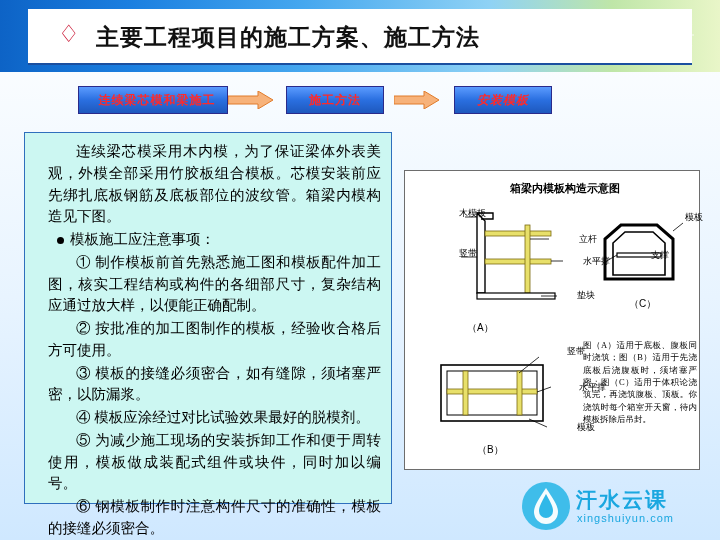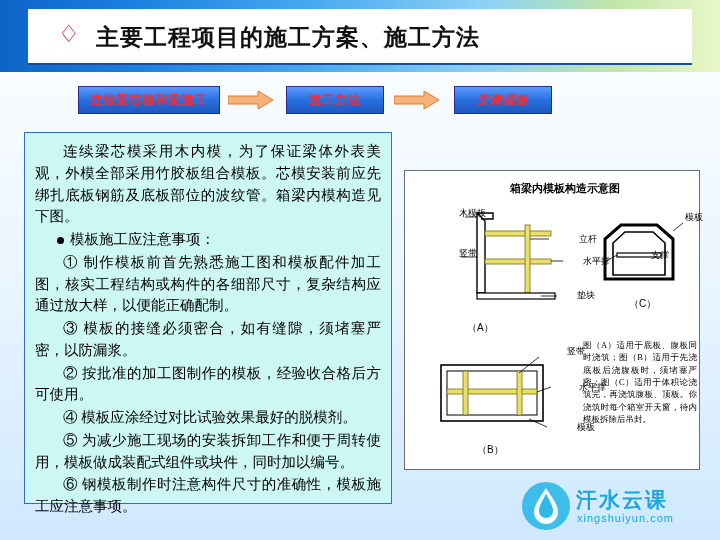--- a/index.html
+++ b/index.html
@@ -70,21 +70,21 @@
     height: 26px;
     border: 1px solid #2a2a8a;
     background: linear-gradient(to bottom, #5b9bff 0%, #2a6fe0 50%, #1e58bd 100%);
     color: #ff2a2a;
     font-size: 12px;
     font-weight: bold;
     line-height: 26px;
     text-align: center;
     letter-spacing: 1px;
   }
-  .fb1 { left: 42px; width: 140px; }
+  .fb1 { left: 42px; width: 140px; padding-left: 8px; }
   .fb2 { left: 250px; width: 96px; }
   .fb3 { left: 418px; width: 96px; font-style: italic; }
   .arrow {
     position: absolute;
     top: 5px;
     width: 46px; height: 18px;
   }
   .ar1 { left: 192px; }
   .ar2 { left: 358px; }
   
@@ -98,21 +98,21 @@
     padding: 8px 10px 6px 10px;
   }
   .tp-para {
     font-size: 14.5px;
     line-height: 1.5;
     color: #000000;
     text-align: justify;
     margin: 0 0 1px 0;
     font-family: "Liberation Serif", "DejaVu Serif", serif;
   }
-  .tp-indent { text-indent: 28px; }
+  .tp-indent { text-indent: 28px; margin-left: 13px; }
   .tp-bullet {
     display: flex;
     align-items: flex-start;
     margin: 1px 0 0 0;
   }
   .tp-dot {
     display: inline-block;
     width: 7px; height: 7px;
     border-radius: 50%;
     background: #000;
@@ -234,25 +234,25 @@
     <div class="flow-box fb3">安装模板</div>
   </div>
 
   <div class="text-panel">
     <p class="tp-para tp-indent">连续梁芯模采用木内模，为了保证梁体外表美观，外模全部采用竹胶板组合模板。芯模安装前应先绑扎底板钢筋及底板部位的波纹管。箱梁内模构造见下图。</p>
     <div class="tp-bullet">
       <span class="tp-dot"></span>
       <span class="tp-para" style="flex:1">模板施工应注意事项：</span>
     </div>
     <p class="tp-para tp-indent">① 制作模板前首先熟悉施工图和模板配件加工图，核实工程结构或构件的各细部尺寸，复杂结构应通过放大样，以便能正确配制。</p>
+    <p class="tp-para tp-indent">② 按批准的加工图制作的模板，经验收合格后方可使用。</p>
     <p class="tp-para tp-indent">③ 模板的接缝必须密合，如有缝隙，须堵塞严密，以防漏浆。</p>
-    <p class="tp-para tp-indent">② 按批准的加工图制作的模板，经验收合格后方可使用。</p>
     <p class="tp-para tp-indent">④ 模板应涂经过对比试验效果最好的脱模剂。</p>
     <p class="tp-para tp-indent">⑤ 为减少施工现场的安装拆卸工作和便于周转使用，模板做成装配式组件或块件，同时加以编号。</p>
-    <p class="tp-para tp-indent">⑥ 钢模板制作时注意构件尺寸的准确性，模板施工应注意事项。</p>
+    <p class="tp-para tp-indent">⑥ 钢模板制作时注意构件尺寸的准确性，模板的接缝必须密合。</p>
   </div>
 
   <div class="fig-panel">
     <div class="fig-title">箱梁内模板构造示意图</div>
 
     <svg width="160" height="115" viewBox="0 0 160 115" style="position:absolute;left:16px;top:30px;">
 
       <path d="M56,12 L56,92 L64,92 L64,20 Z" fill="#ffffff" stroke="#000" stroke-width="1.4"></path>
       <path d="M56,12 L72,12 L72,18 L60,18" fill="none" stroke="#000" stroke-width="1.4"></path>
 

